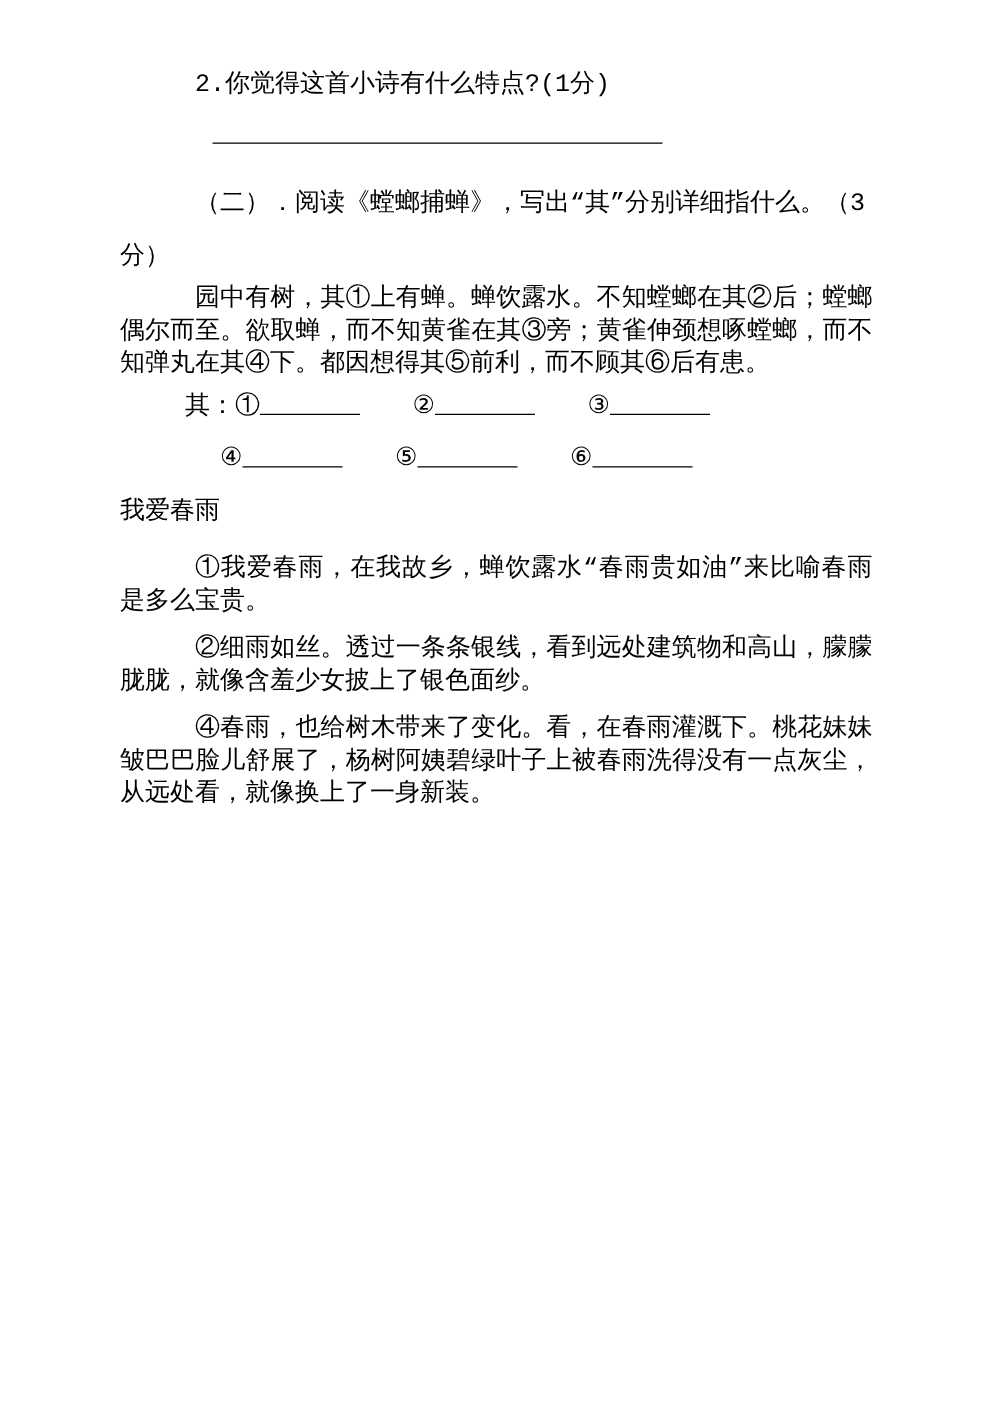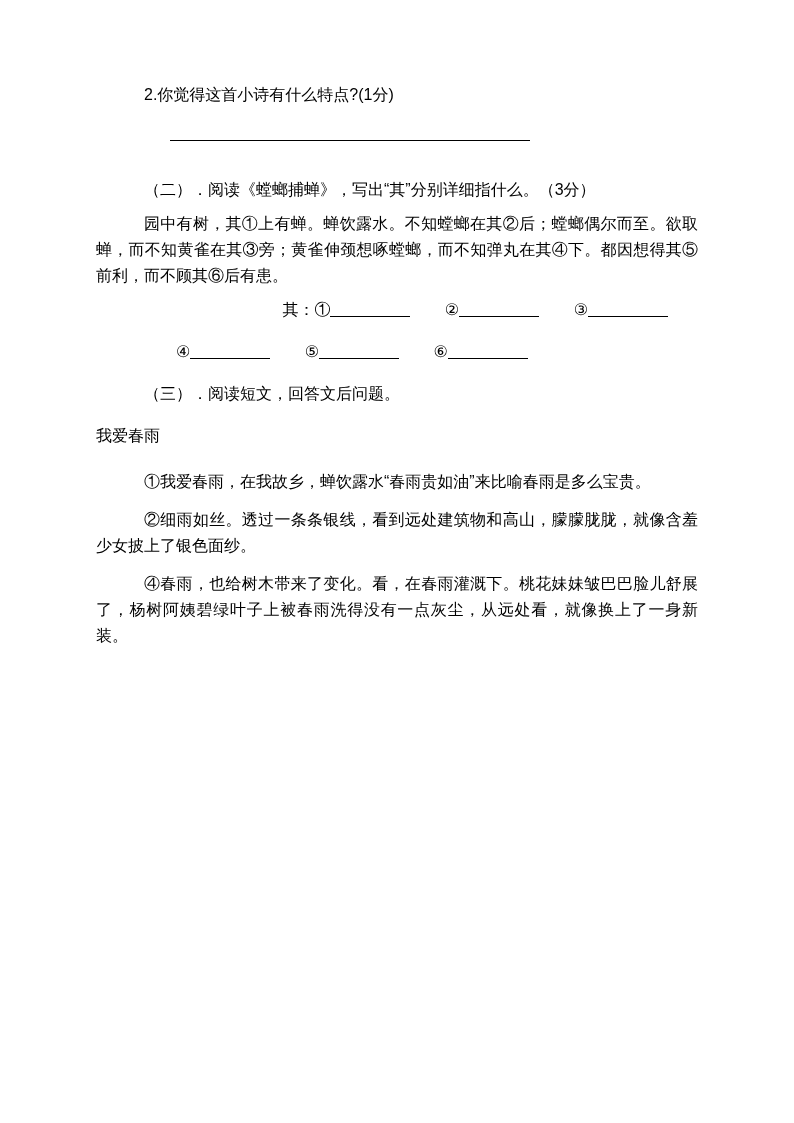--- a/index.html
+++ b/index.html
@@ -9,25 +9,25 @@
       background: #ffffff;
     }
     body {
       width: 794px;
       height: 1123px;
       overflow: hidden;
     }
     .page {
       width: 794px;
       height: 1123px;
-      padding: 74px 96px 0 96px;
+      padding: 48px 96px 0 96px;
       background: #ffffff;
       color: #000000;
-      font-family: Liberation Sans, sans-serif;
-      font-size: 16px;
+      font-family: Liberation Mono, monospace;
+      font-size: 20px;
     }
     p { margin: 0; }
     .line { line-height: 42px; }
     .indent { text-indent: 3em; }
     .passage,
     .para {
       line-height: 26px;
       text-align: justify;
     }
     .para { margin-top: 12px; }
@@ -41,21 +41,21 @@
       height: 1px;
       background: #000000;
       margin-left: 74px;
       vertical-align: top;
     }
     .heading2 { margin-top: 28px; }
     .blanks {
       line-height: 42px;
       white-space: nowrap;
     }
-    .blanks-row1 { padding-left: 52px; text-align: right; }
+    .blanks-row1 { padding-left: 52px; }
     .blanks-row2 { padding-left: 80px; }
     .blank-group { margin-right: 30px; }
     .blank-line {
       display: inline-block;
       width: 80px;
       height: 14px;
       border-bottom: 1px solid #000000;
       vertical-align: -2px;
     }
     .essay-title { line-height: 42px; }
@@ -80,21 +80,20 @@
     <span class="blank-group"><span>②</span><span class="blank-line"></span></span>
     <span class="blank-group"><span>③</span><span class="blank-line"></span></span>
   </div>
 
   <div class="blanks blanks-row2">
     <span class="blank-group"><span>④</span><span class="blank-line"></span></span>
     <span class="blank-group"><span>⑤</span><span class="blank-line"></span></span>
     <span class="blank-group"><span>⑥</span><span class="blank-line"></span></span>
   </div>
 
-  <p class="line indent">（三）．阅读短文，回答文后问题。</p>
 
   <p class="essay-title">我爱春雨</p>
 
   <p class="para indent">①我爱春雨，在我故乡，蝉饮露水“春雨贵如油”来比喻春雨是多么宝贵。</p>
 
   <p class="para indent">②细雨如丝。透过一条条银线，看到远处建筑物和高山，朦朦胧胧，就像含羞少女披上了银色面纱。</p>
 
 
 
   <p class="para indent">④春雨，也给树木带来了变化。看，在春雨灌溉下。桃花妹妹皱巴巴脸儿舒展了，杨树阿姨碧绿叶子上被春雨洗得没有一点灰尘，从远处看，就像换上了一身新装。</p>

